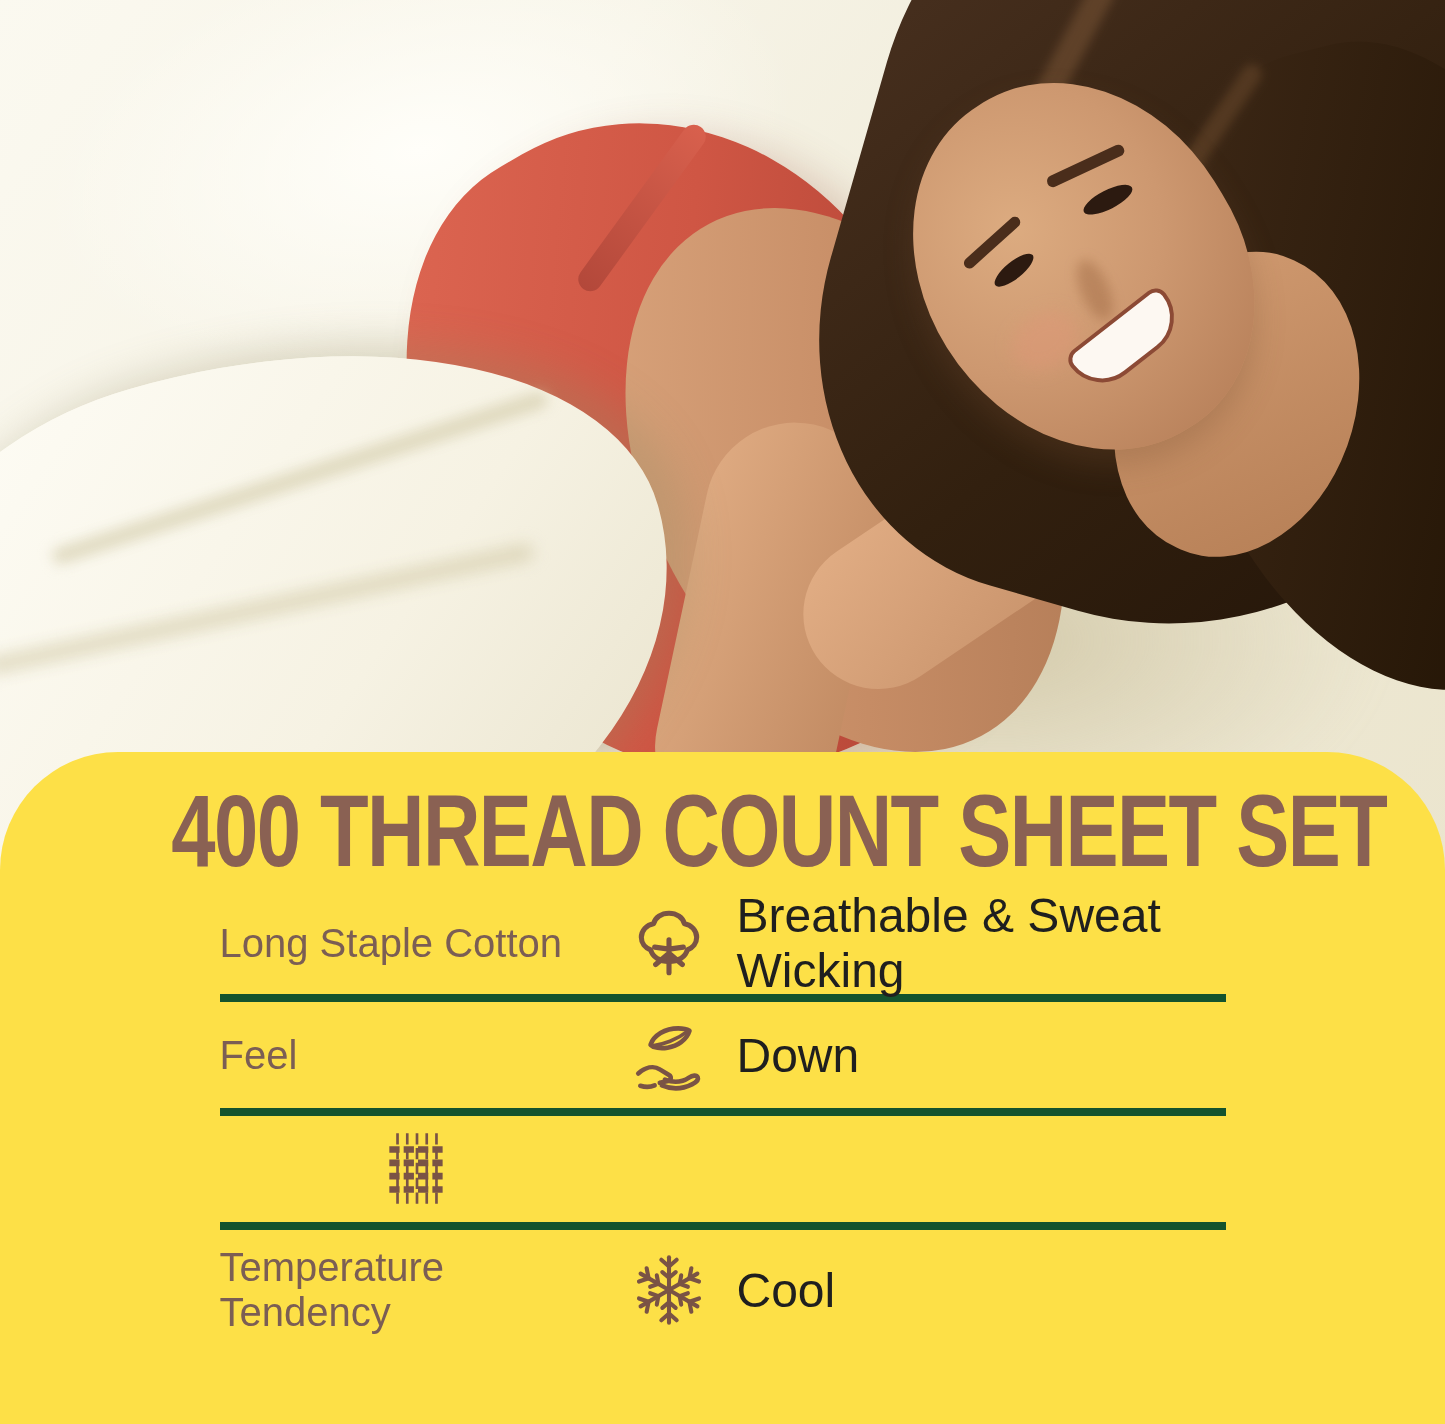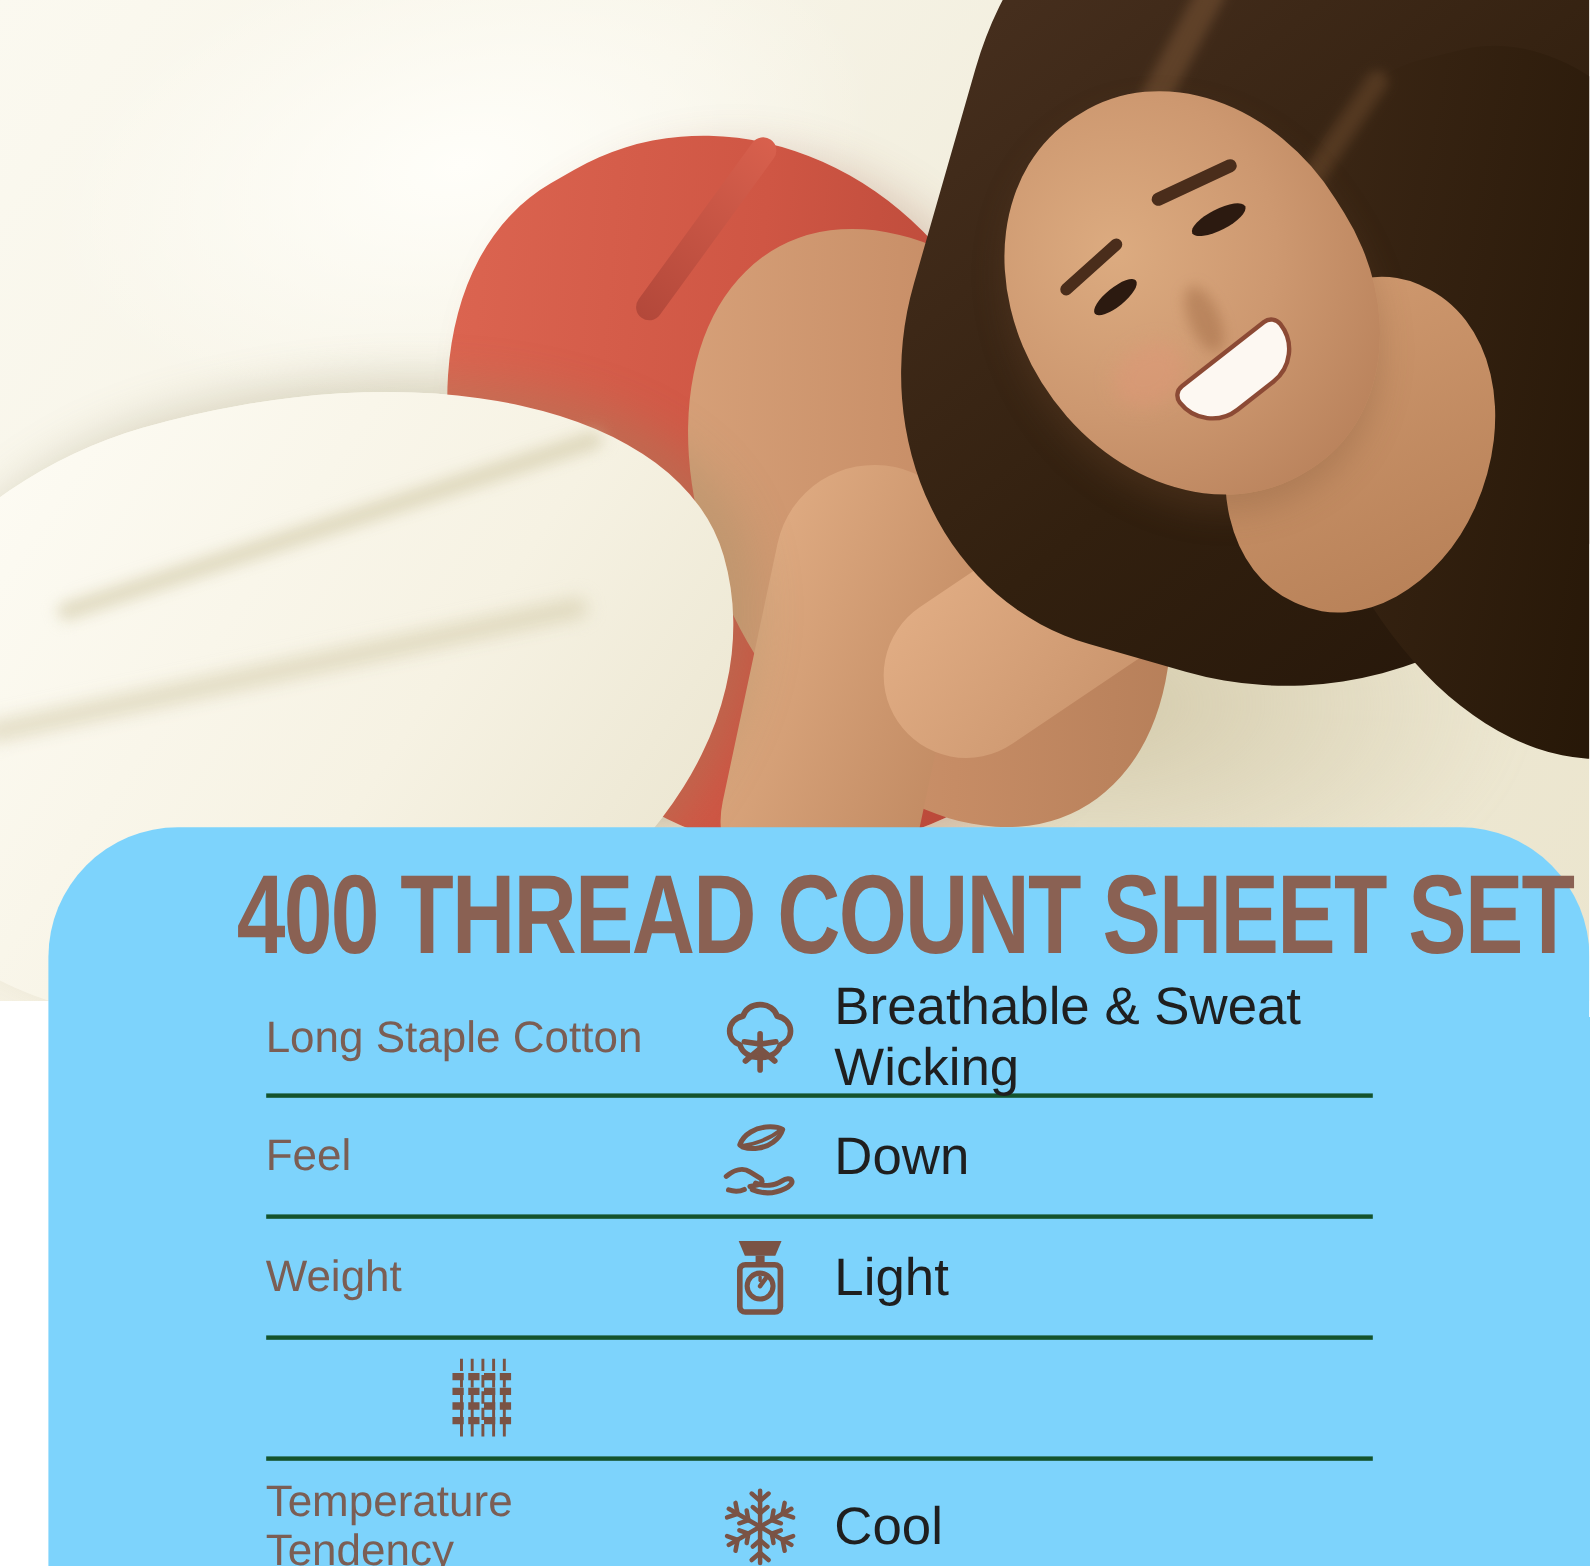--- a/index.html
+++ b/index.html
@@ -61,28 +61,28 @@
   .duvet-front{left:-140px;top:360px;width:820px;height:560px;transform:rotate(-16deg);
     border-radius:42% 58% 50% 50%/50% 46% 54% 50%;
     background:linear-gradient(140deg,#fffef8 0%,#f6f2e3 60%,#e8e2cb 100%);
     box-shadow:26px -6px 40px rgba(150,138,100,.30);}
   .duvet-fold{left:40px;top:470px;width:520px;height:16px;transform:rotate(-18deg);border-radius:8px;
     background:rgba(205,196,160,.6);filter:blur(7px);}
   .duvet-fold2{left:-20px;top:600px;width:560px;height:18px;transform:rotate(-12deg);border-radius:9px;
     background:rgba(205,196,160,.55);filter:blur(8px);}
 
   
-  .panel{position:absolute;left:0;right:0;top:752px;bottom:0;background:#7dd3fc;
-    border-radius:118px 118px 0 0;margin-left:44px;}
+  .panel{position:absolute;left:0;right:0;top:752px;bottom:0;background:#fde047;
+    border-radius:118px 118px 0 0;}
   .panel-title{margin:28px 0 0;text-align:center;line-height:1;}
   .panel-title span{display:inline-block;font-weight:bold;font-size:102px;letter-spacing:-2px;
     color:#8a6153;transform:scaleX(.78);transform-origin:center;white-space:nowrap;}
   .features{width:1006px;margin:6px auto 0;}
   .feature-row{display:grid;grid-template-columns:395px 108px 1fr;align-items:center;height:106px;
-    border-bottom:4px solid #14532d;}
+    border-bottom:8px solid #14532d;}
   .feature-row:last-child{border-bottom:none;height:120px;}
   .feature-label{font-size:40px;color:#7b5e54;}
   .feature-value{font-size:48px;color:#1f1f1f;padding-left:14px;}
   .feature-icon{display:flex;justify-content:center;align-items:center;}
   .feature-icon svg{width:82px;height:82px;}
   .ic{stroke:#7a5345;fill:none;stroke-linecap:round;stroke-linejoin:round;}
 </style>
 </head>
 <body>
 
@@ -141,34 +141,20 @@
             <path class="ic" stroke-width="4.5" d="M22 30c3-9 14-16 27-16 4.5 0 8.5.9 11 2.4-1.2 3.8-3.8 7.8-8.2 11C44.5 33 33 34.8 24.8 32z"></path>
             <path class="ic" stroke-width="3.5" d="M24 31c10-1 24-6 34-14"></path>
             <path class="ic" stroke-width="4.5" d="M10 58c7-6 15-8 21-4l9 5.5c2.6 1.6 2.2 5-.8 5.8L31 67"></path>
             <path class="ic" stroke-width="4.5" d="M36 64c8 3 17 2.4 23.5-2 3.4-2.3 7.4-2.6 8.5-.3 1 2.2-1.6 5-5.6 7-9 4.5-20 5-29.4 1"></path>
             <path class="ic" stroke-width="4.5" d="M12 70c5 1.6 10 1.4 14-.4"></path>
           </svg>
         </div>
         <div class="feature-value">Down</div>
       </div>
 
-      <div class="feature-row">
-        <div class="feature-label">Weight</div>
-        <div class="feature-icon">
-          <svg viewBox="0 0 80 80">
-            <path d="M21 8h38l-5.5 13h-27z" fill="#7a5345"></path>
-            <rect x="36" y="21" width="8" height="8" fill="#7a5345"></rect>
-            <path class="ic" stroke-width="5" d="M27 29h26c2.8 0 5 2.2 5 5v32c0 2.8-2.2 5-5 5H27c-2.8 0-5-2.2-5-5V34c0-2.8 2.2-5 5-5z"></path>
-            <circle class="ic" cx="40" cy="48" r="11.5" stroke-width="4.5"></circle>
-            <path class="ic" stroke-width="4" d="M40 48l5.5-7.5"></path>
-            <path class="ic" stroke-width="3" d="M40 40v3"></path>
-          </svg>
-        </div>
-        <div class="feature-value">Light</div>
-      </div>
 
       <div class="feature-row">
         <div class="feature-icon">
           <svg viewBox="0 0 80 80">
             <g stroke="#7a5345" stroke-width="2.6" stroke-dasharray="11 3.5">
               <line x1="21" y1="5" x2="21" y2="75"></line>
               <line x1="30.5" y1="5" x2="30.5" y2="75"></line>
               <line x1="40" y1="5" x2="40" y2="75"></line>
               <line x1="49.5" y1="5" x2="49.5" y2="75"></line>
               <line x1="59" y1="5" x2="59" y2="75"></line>

